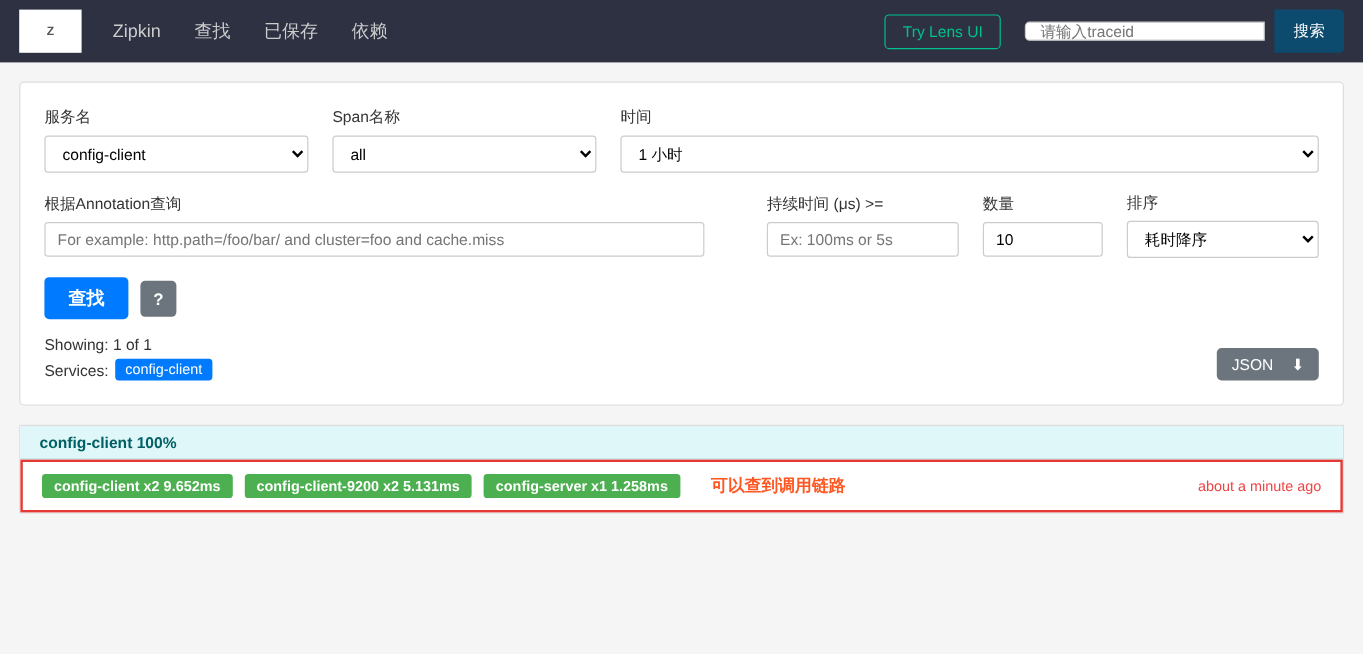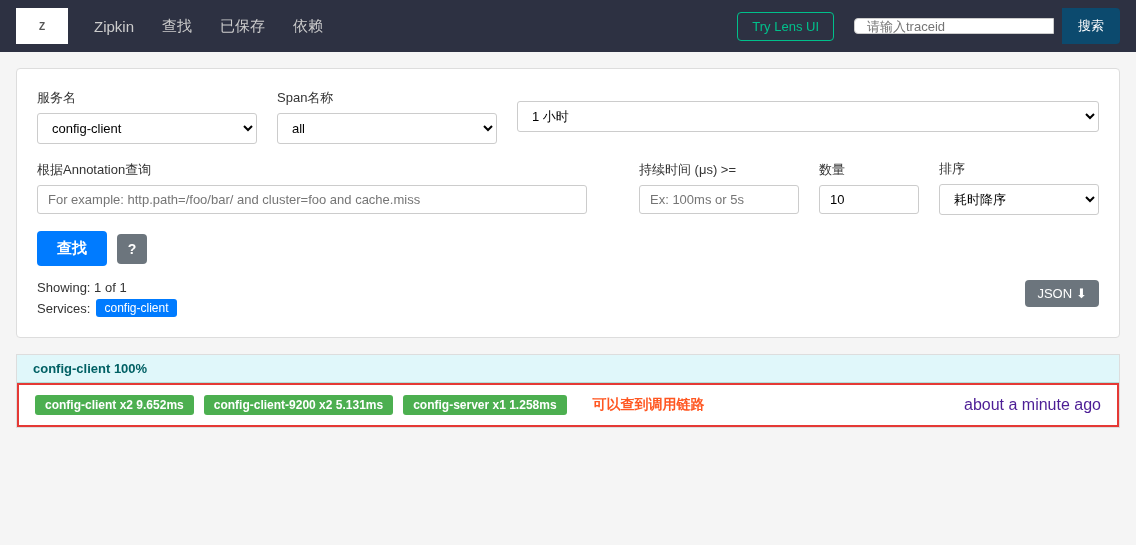--- a/index.html
+++ b/index.html
@@ -178,26 +178,26 @@
     .json-btn {
       background: #6c757d;
       color: #fff;
       border: none;
       padding: 6px 12px;
       border-radius: 4px;
       cursor: pointer;
       font-size: 13px;
       display: flex;
       align-items: center;
-      gap: 4px;
+      gap: 15px;
     }
     .results-and-json {
       display: flex;
       justify-content: space-between;
-      align-items: center;
+      align-items: flex-end;
     }
 
     
     .trace-result {
       background: #fff;
       border: 1px solid #ddd;
       border-radius: 0;
     }
     .trace-header {
       background: #b2ebf2;
@@ -245,22 +245,22 @@
     }
     .trace-annotation {
       color: #ff5722;
       font-size: 14px;
       font-weight: bold;
       margin-left: 16px;
       text-align: center;
     }
     .trace-time {
       margin-left: auto;
-      color: #4c1d95;
-      font-size: 16px;
+      color: #ef4444;
+      font-size: 12px;
       white-space: nowrap;
     }
   </style>
 </head>
 <body>
 
 <nav class="navbar">
   <div class="navbar-logo">
     <span>Z</span>
   </div>
@@ -285,20 +285,21 @@
           <option>config-client</option>
         </select>
       </div>
       <div class="form-group form-group-span">
         <label>Span名称</label>
         <select class="form-select">
           <option>all</option>
         </select>
       </div>
       <div class="form-group form-group-time">
+        <label>时间</label>
         <select class="form-select">
           <option>1 小时</option>
         </select>
       </div>
     </div>
 
     <div class="form-row">
       <div class="form-group form-group-annotation">
         <label>根据Annotation查询</label>
         <input class="form-input" type="text" placeholder="For example: http.path=/foo/bar/ and cluster=foo and cache.miss" style="">

